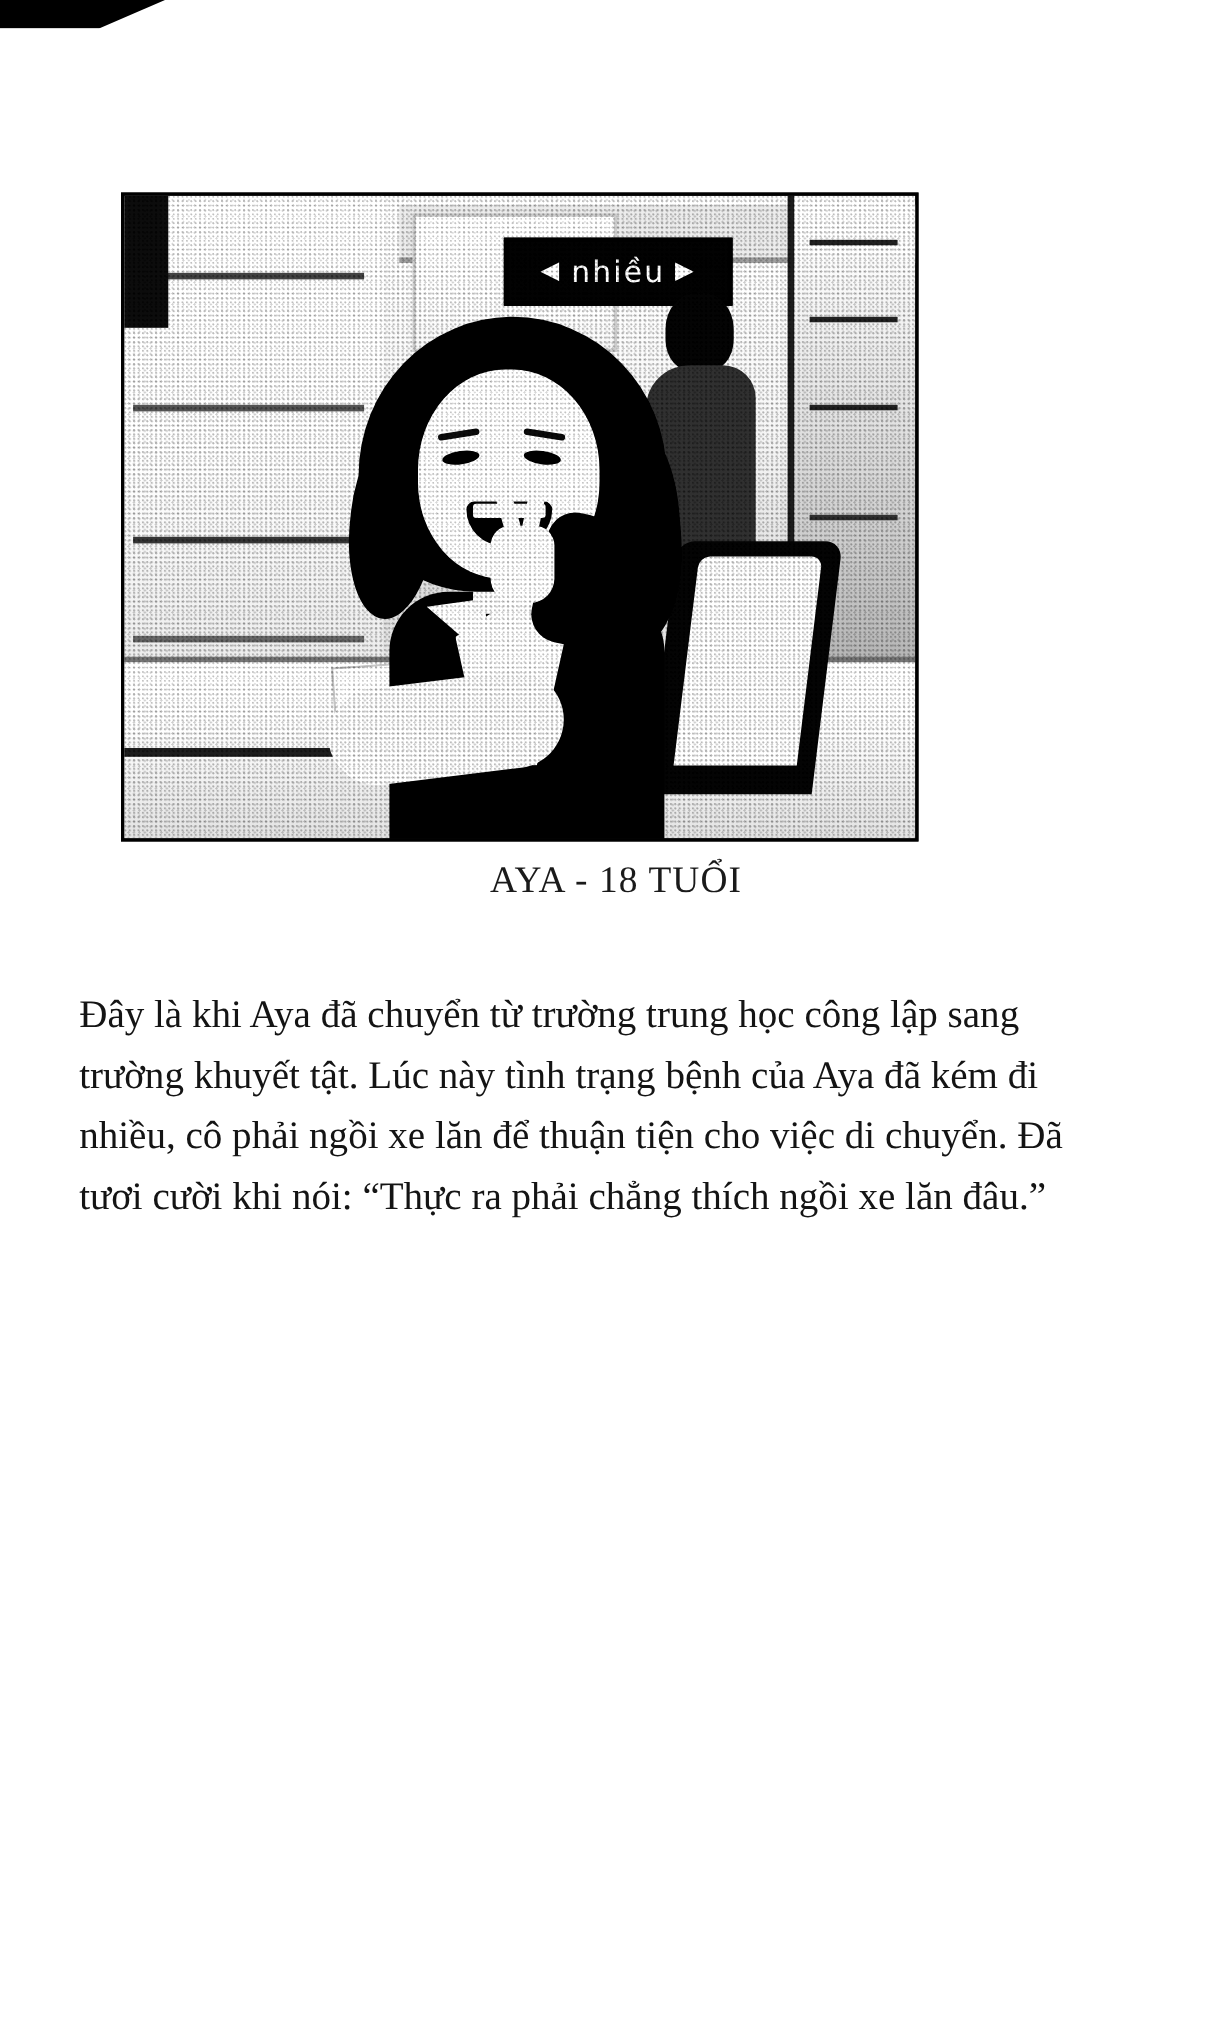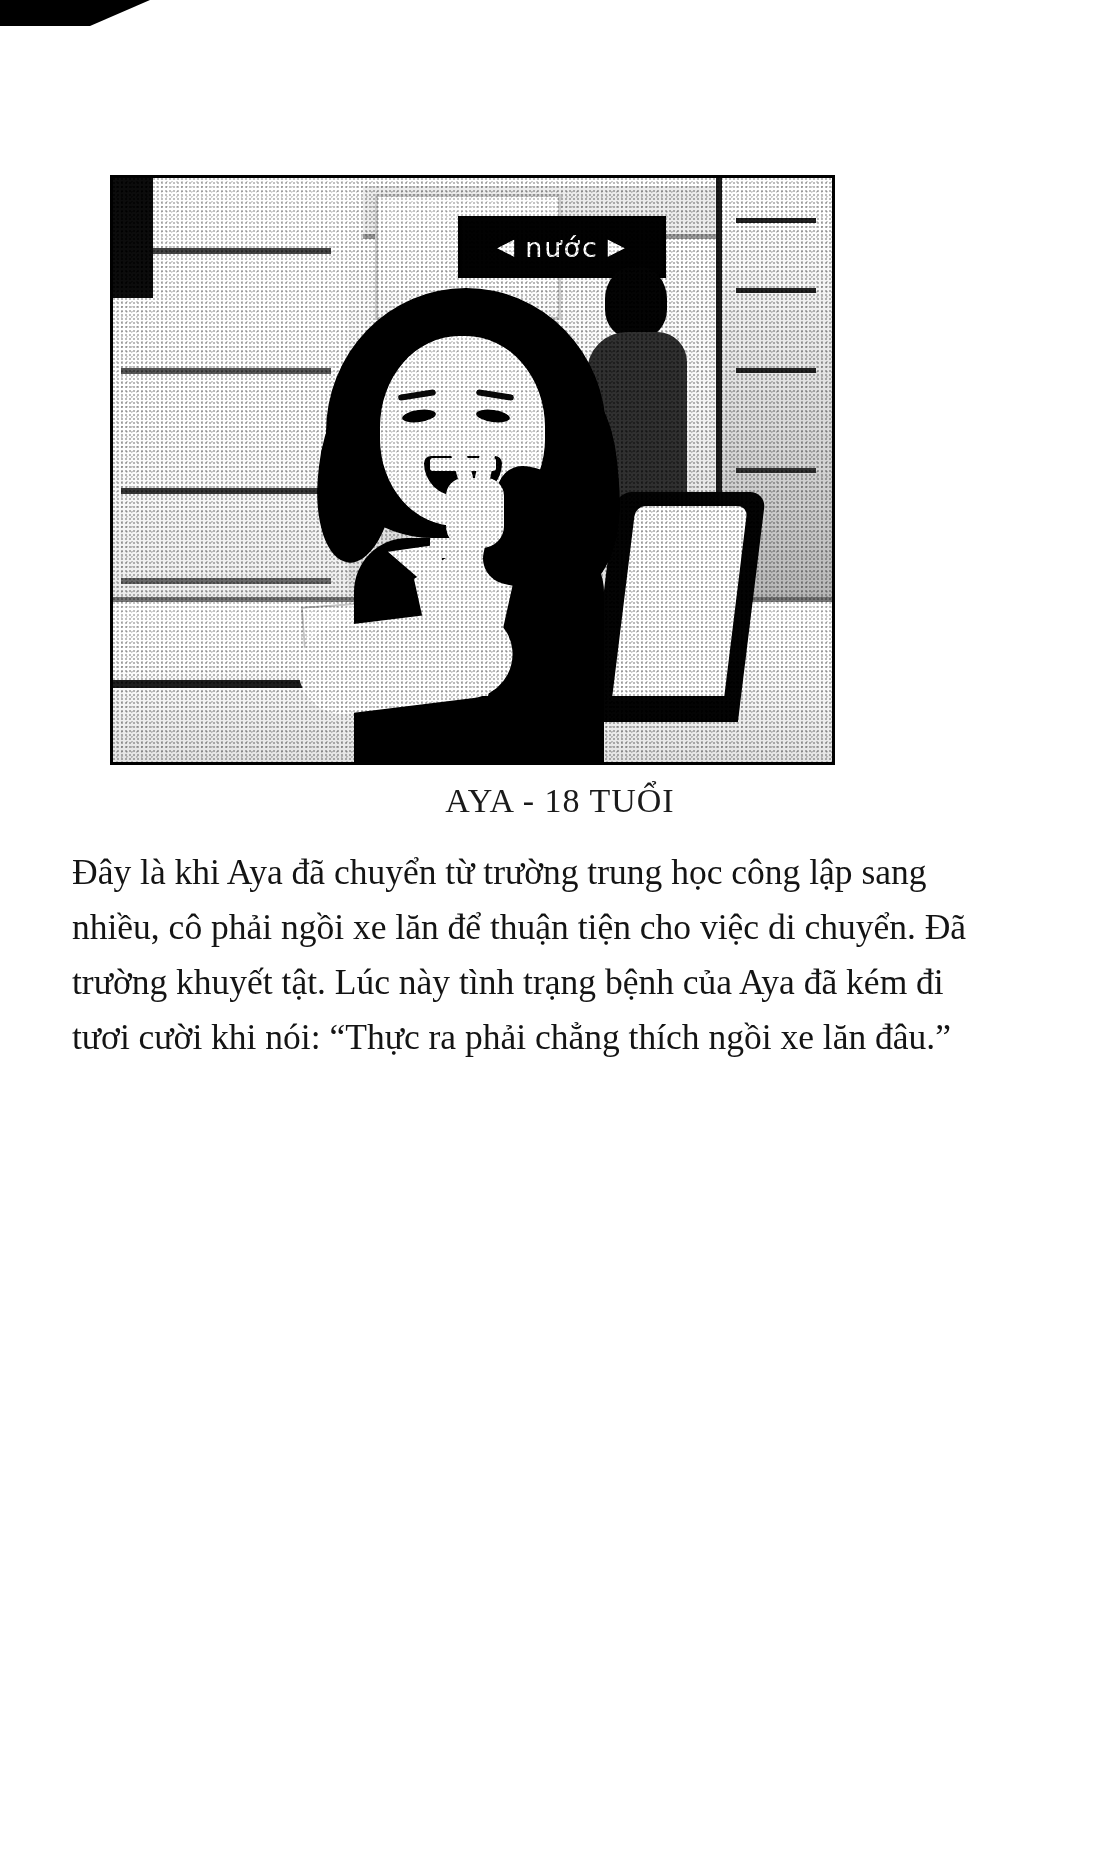--- a/index.html
+++ b/index.html
@@ -347,21 +347,21 @@
     top: 782px;
     width: 1120px;
     text-align: center;
     font-size: 34px;
     letter-spacing: 1px;
     color: #1a1a1a;
   }
   .body-text {
     position: absolute;
     left: 72px;
-    top: 845px;
+    top: 895px;
     width: 976px;
     font-size: 35.5px;
     line-height: 55px;
     color: #141414;
     text-align: justify;
     text-justify: inter-word;
   }
   .body-text p { margin: 0; }
 </style>
 </head>
@@ -375,21 +375,21 @@
     <div class="photo">
       <div class="bg-wall"></div>
       <div class="shelf-left"></div>
       <div class="panel-dark"></div>
       <div class="frame-top"></div>
       <div class="light-strip"></div>
       <div class="col-right"></div>
 
       <div class="exit-sign">
         <span class="arrow">◀</span>
-        <span>nước</span>
+        <span>nhiều</span>
         <span class="arrow">▶</span>
       </div>
 
       <div class="person-bg">
         <div class="head"></div>
         <div class="body"></div>
       </div>
 
       <div class="dark-blob"></div>
       <div class="counter"></div>
@@ -418,18 +418,18 @@
         <div class="hand-v"></div>
         <div class="arm-front"></div>
       </div>
     </div>
   </div>
 
   <div class="caption">AYA - 18 TUỔI</div>
 
   <div class="body-text">
     <p>Đây là khi Aya đã chuyển từ trường trung học công lập sang</p>
+    <p>trường khuyết tật. Lúc này tình trạng bệnh của Aya đã kém đi</p>
     <p>nhiều, cô phải ngồi xe lăn để thuận tiện cho việc di chuyển. Đã</p>
-    <p>trường khuyết tật. Lúc này tình trạng bệnh của Aya đã kém đi</p>
     <p>tươi cười khi nói: “Thực ra phải chẳng thích ngồi xe lăn đâu.”</p>
   </div>
 
 </div>
 
 </body></html>

